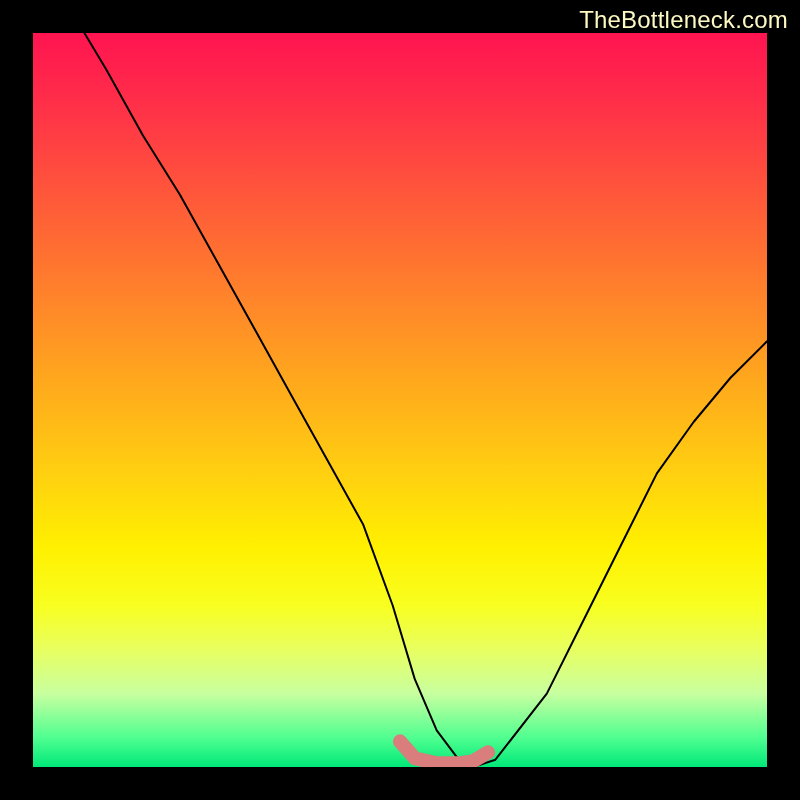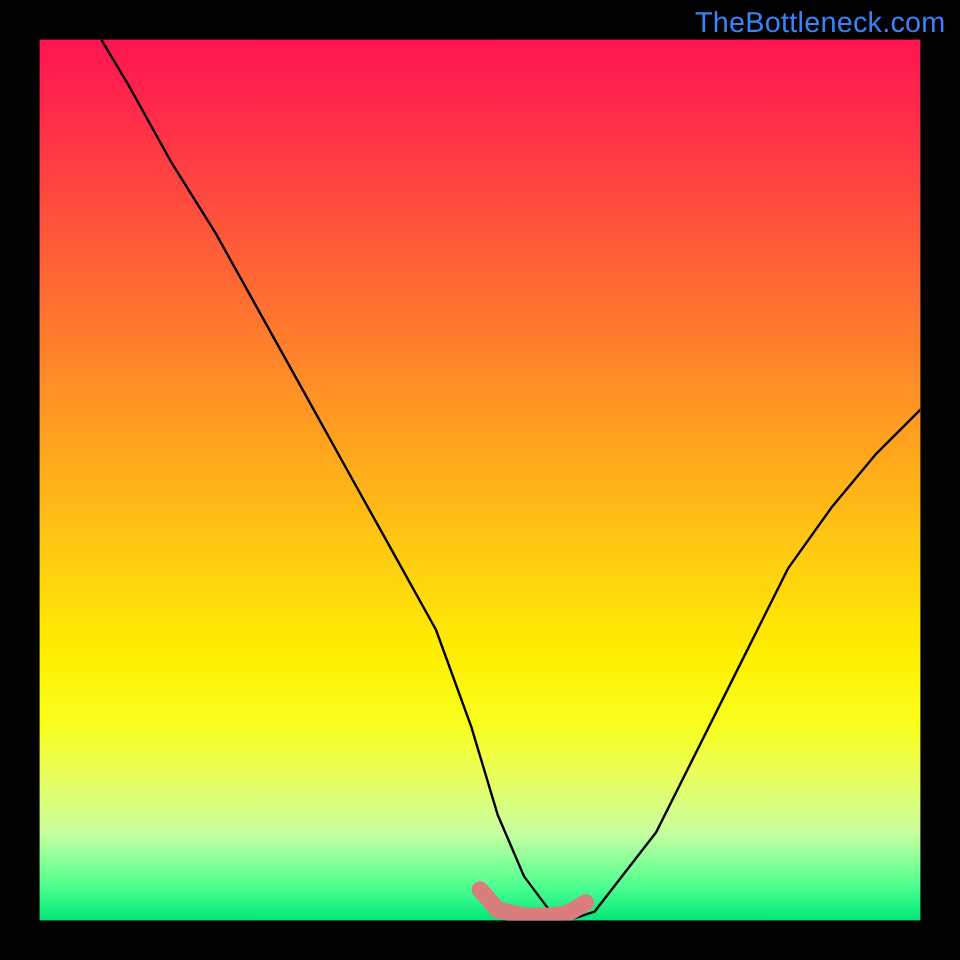--- a/index.html
+++ b/index.html
@@ -10,21 +10,21 @@
     height: 800px;
     background: #000;
   }
   .watermark {
     position: absolute;
     top: 6px;
     right: 12px;
     font-family: Arial, Helvetica, sans-serif;
     font-size: 24px;
     font-weight: 500;
-    color: #3b82f6;
+    color: #fef9c3;
     letter-spacing: 0.2px;
     z-index: 10;
   }
   .plot-area {
     position: absolute;
     left: 33px;
     top: 33px;
     width: 734px;
     height: 734px;
   }

